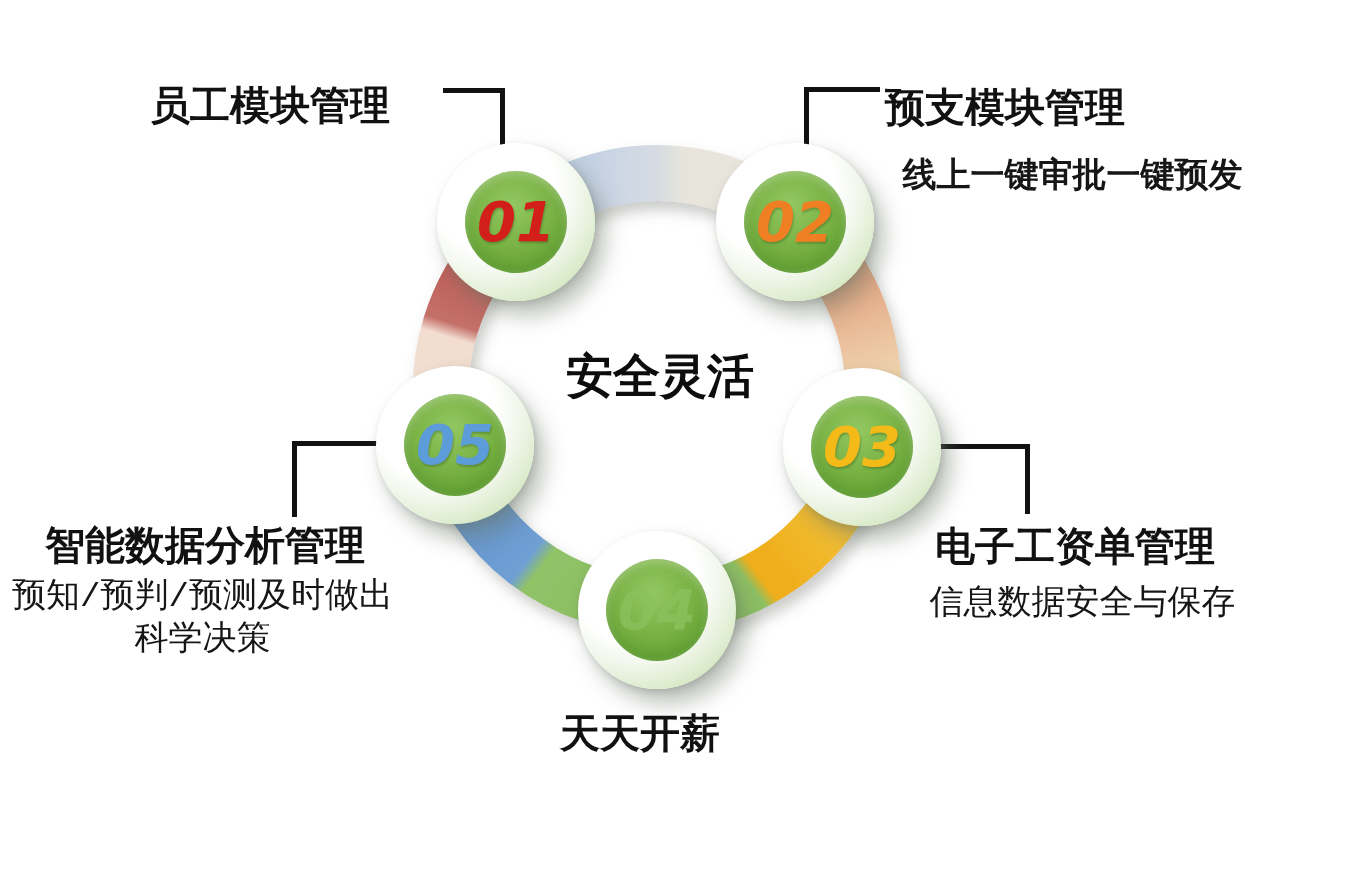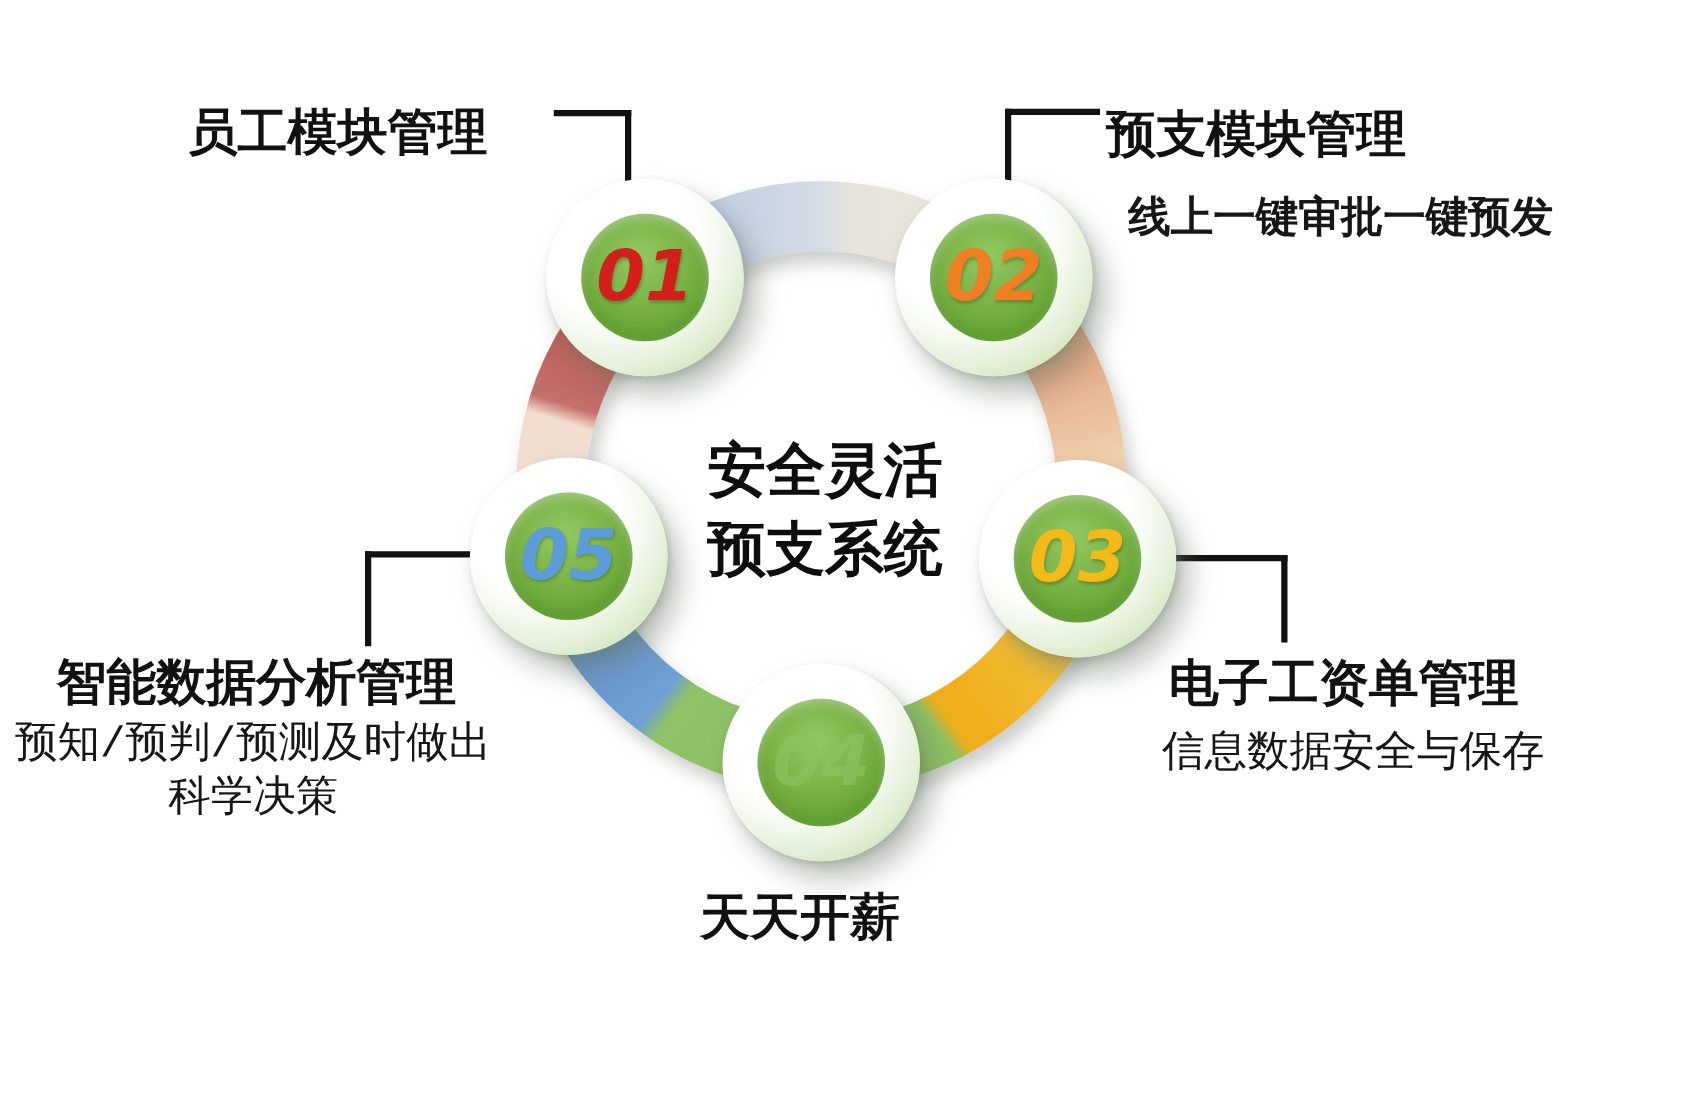--- a/index.html
+++ b/index.html
@@ -127,21 +127,20 @@
     </div>
   </div>
   <div class="node" style="left:376px;top:366px;">
     <div class="node-inner">
       <span class="node-num" style="color: rgb(91, 156, 217);">05</span>
     </div>
   </div>
 
   <div class="center-title">
     <div>安全灵活</div>
-    <div>预支系统</div>
   </div>
 
   <div class="label-title" style="left:150px;top:78px;width:320px;">员工模块管理</div>
 
   <div class="label-title" style="left:885px;top:80px;width:260px;">预支模块管理</div>
   <div class="label-desc" style="left:880px;top:152px;width:385px;font-weight:bold;">
     <div>线上一键审批一键预发</div>
   </div>
 
   <div class="label-title" style="left:935px;top:519px;width:310px;">电子工资单管理</div>

